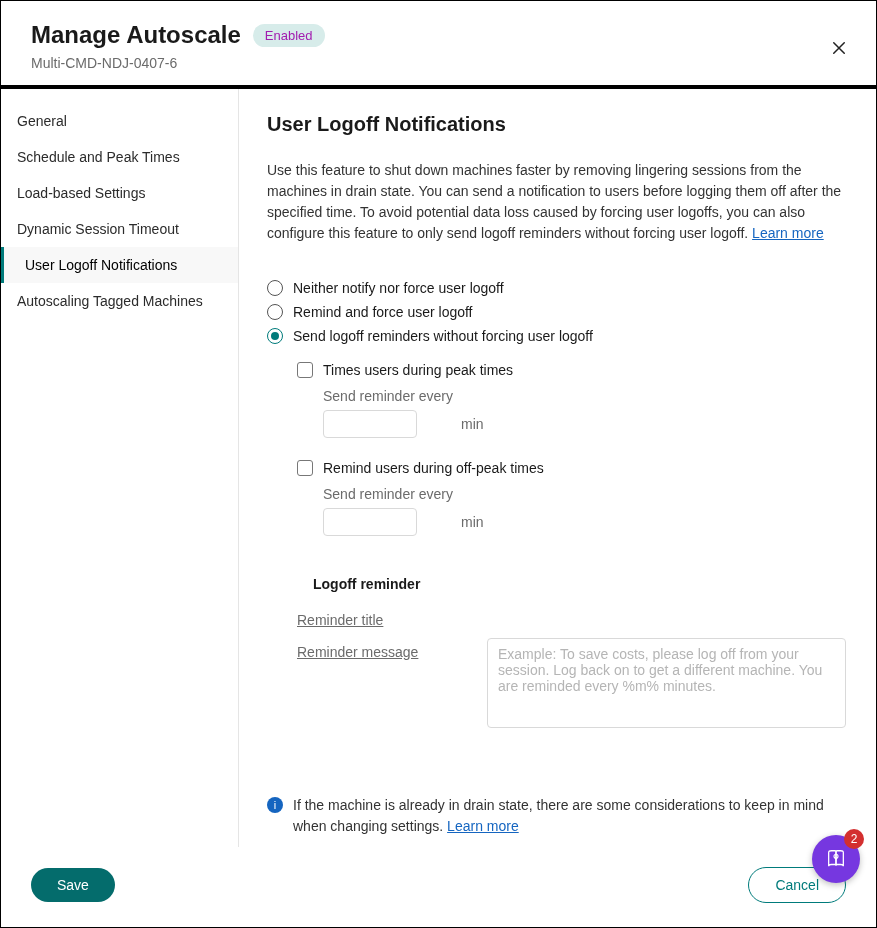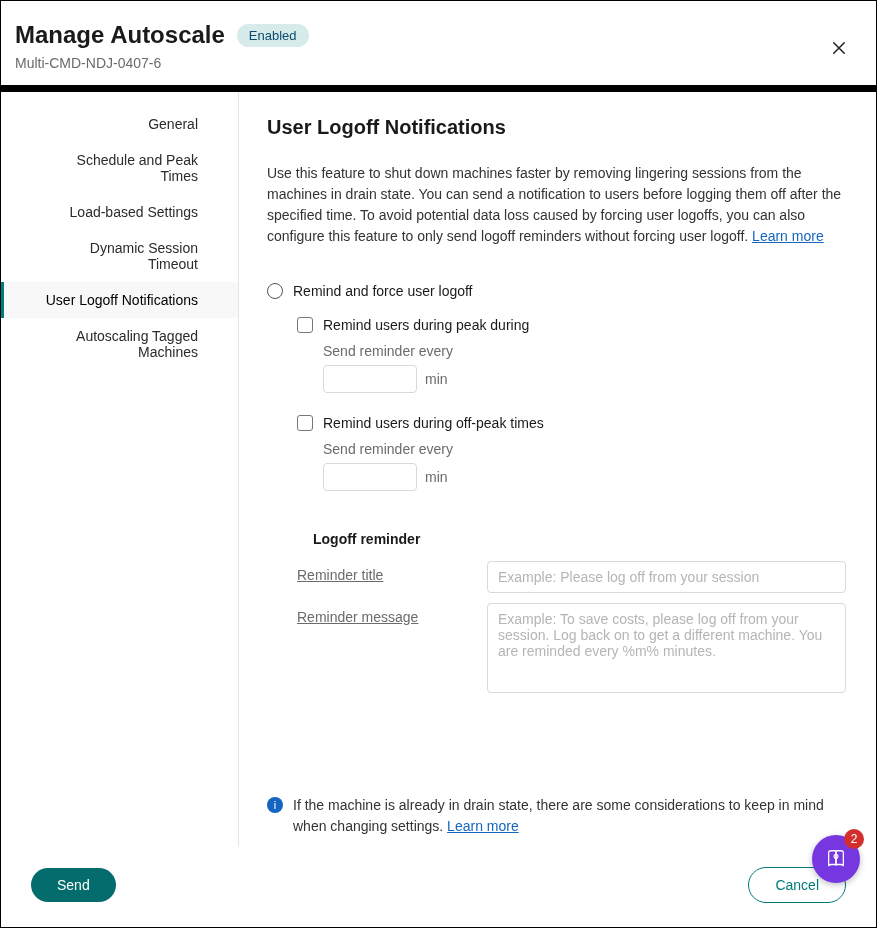--- a/index.html
+++ b/index.html
@@ -30,37 +30,37 @@
     position: relative;
     width: 877px;
     height: 928px;
     border: 1px solid #000;
     display: flex;
     flex-direction: column;
     overflow: hidden;
   }
   
   .header {
-    padding: 20px 30px 14px 14px;
-    border-bottom: 7px solid #000000;
+    padding: 20px 30px 14px 30px;
+    border-bottom: 4px solid #000000;
     position: relative;
   }
   .header-title-row {
     display: flex;
     align-items: center;
     gap: 12px;
   }
   .page-title {
     font-size: 24px;
     font-weight: 600;
     margin: 0;
   }
   .status-badge {
     background: var(--badge-bg);
-    color: #0c4a6e;
+    color: #a21caf;
     border-radius: 999px;
     padding: 4px 12px;
     font-size: 13px;
   }
   .subtitle {
     margin-top: 6px;
     font-size: 14px;
     color: var(--muted);
   }
   .close-btn {
@@ -82,24 +82,23 @@
     display: flex;
     min-height: 0;
   }
   .sidebar {
     width: var(--sidebar-width);
     border-right: 1px solid #e5e5e5;
     padding-top: 14px;
   }
   .side-item {
     font-size: 14px;
-    padding: 10px 40px;
+    padding: 10px 16px;
     cursor: pointer;
     color: #2b2b2b;
-    text-align: right;
   }
   .side-item.section-label {
     font-size: 12px;
     color: #8a8a8a;
     letter-spacing: .3px;
     cursor: default;
     padding-top: 14px;
     padding-bottom: 6px;
   }
   .side-item.active {
@@ -183,21 +182,21 @@
     gap:8px;
     margin-left:26px;
   }
   .mini-input {
     width: 94px;
     height: 28px;
     border: 1px solid var(--border);
     border-radius:4px;
     background:#fff;
   }
-  .unit { font-size:14px; color: var(--muted); }
+  .unit { font-size:14px; color: var(--muted); margin-left: 36px; }
 
   .subheading {
     font-size:14px;
     font-weight:600;
     margin: 26px 0 14px 16px;
   }
 
   .form-row {
     display:flex;
     align-items:flex-start;
@@ -335,28 +334,36 @@
 
     <main class="content">
       <h2 class="section-title">User Logoff Notifications</h2>
       <p class="section-desc">
         <span>Use this feature to shut down machines faster by removing lingering sessions from the machines in drain state. You can send a notification to users before logging them off after the specified time. To avoid potential data loss caused by forcing user logoffs, you can also configure this feature to only send logoff reminders without forcing user logoff. </span><a>Learn more</a>
       </p>
 
       <div class="radio-group">
         <div class="radio-row">
           <span class="radio"></span>
+          <span>Neither notify nor force user logoff</span>
+        </div>
+        <div class="radio-row">
+          <span class="radio"></span>
           <span>Remind and force user logoff</span>
+        </div>
+        <div class="radio-row">
+          <span class="radio checked"></span>
+          <span>Send logoff reminders without forcing user logoff</span>
         </div>
       </div>
 
       <div class="indented">
         <div class="check-row">
           <span class="checkbox"></span>
-          <span>Remind users during peak during</span>
+          <span>Times users during peak times</span>
         </div>
         <div class="sub-label">Send reminder every</div>
         <div class="mini-input-row">
           <input class="mini-input" value="" style="">
           <span class="unit">min</span>
         </div>
       </div>
 
       <div class="indented" style="margin-top:22px;">
         <div class="check-row">
@@ -368,41 +375,40 @@
           <input class="mini-input" value="" style="">
           <span class="unit">min</span>
         </div>
       </div>
 
       <div class="indented">
         <div class="subheading">Logoff reminder</div>
 
         <div class="form-row">
           <div class="form-label">Reminder title</div>
-          <input class="text-input" type="text" placeholder="Example: Please log off from your session" style="">
         </div>
 
         <div class="form-row">
           <div class="form-label">Reminder message</div>
           <textarea class="textarea" placeholder="Example: To save costs, please log off from your session. Log back on to get a different machine. You are reminded every %m% minutes." style=""></textarea>
         </div>
       </div>
 
       <div class="info-box">
         <span class="info-icon">i</span>
         <div>
           <span>If the machine is already in drain state, there are some considerations to keep in mind when changing settings. </span><a>Learn more</a>
         </div>
       </div>
 
     </main>
   </div>
 
   <div class="footer">
-    <button class="btn btn-primary">Send</button>
+    <button class="btn btn-primary">Save</button>
     <button class="btn btn-secondary">Cancel</button>
   </div>
 
   <div class="fab">
     <svg viewBox="0 0 24 24">
       <path d="M4 5 C4 4 5 3 7 3 L11 3 C11.5 3 12 3.5 12 4 L12 19 C12 18.5 11.5 18 11 18 L7 18 C5 18 4 19 4 20 Z" fill="none" stroke="#fff" stroke-width="1.4"></path>
       <path d="M20 5 C20 4 19 3 17 3 L13 3 C12.5 3 12 3.5 12 4 L12 19 C12 18.5 12.5 18 13 18 L17 18 C19 18 20 19 20 20 Z" fill="none" stroke="#fff" stroke-width="1.4"></path>
       <circle cx="12" cy="9" r="2.2" fill="none" stroke="#fff" stroke-width="1.2"></circle>
       <path d="M11 11.5 L13 11.5 M11.3 13 L12.7 13" stroke="#fff" stroke-width="1.2"></path>
     </svg>

